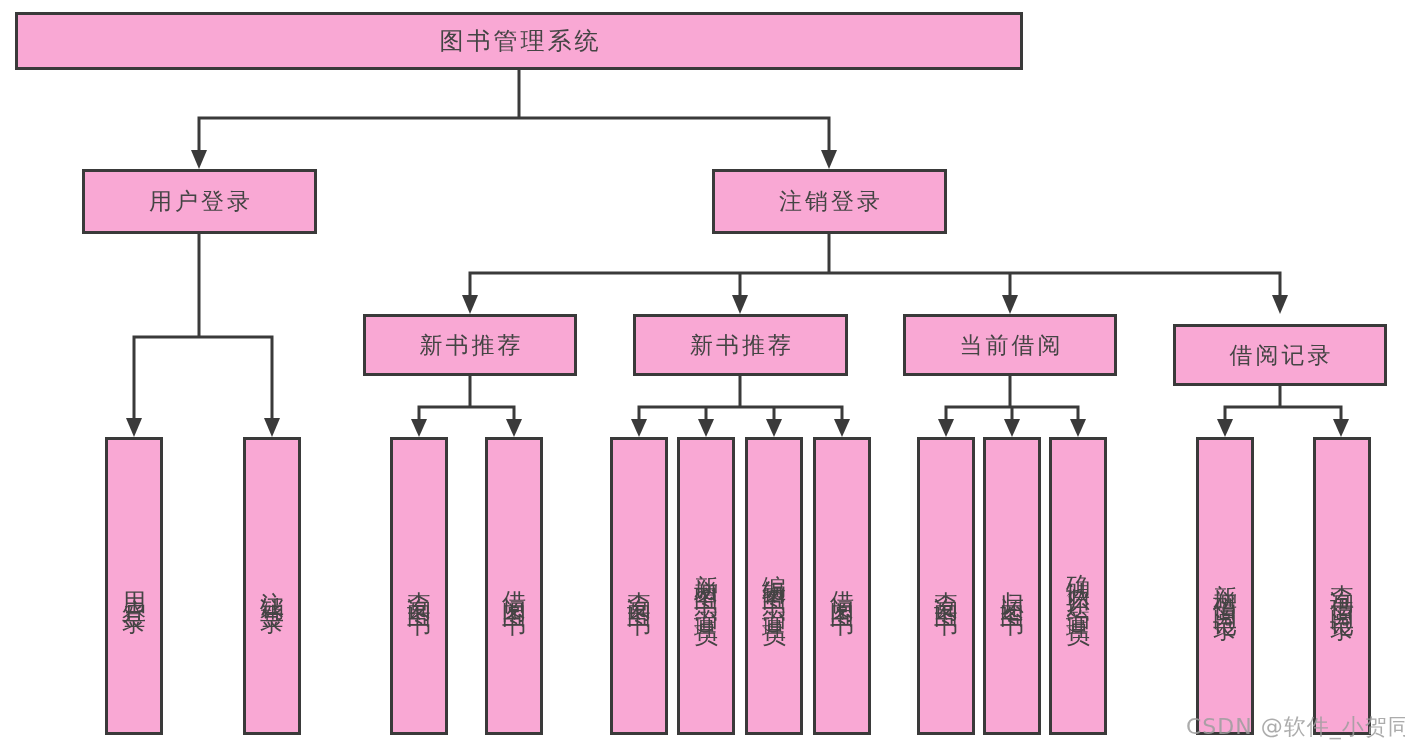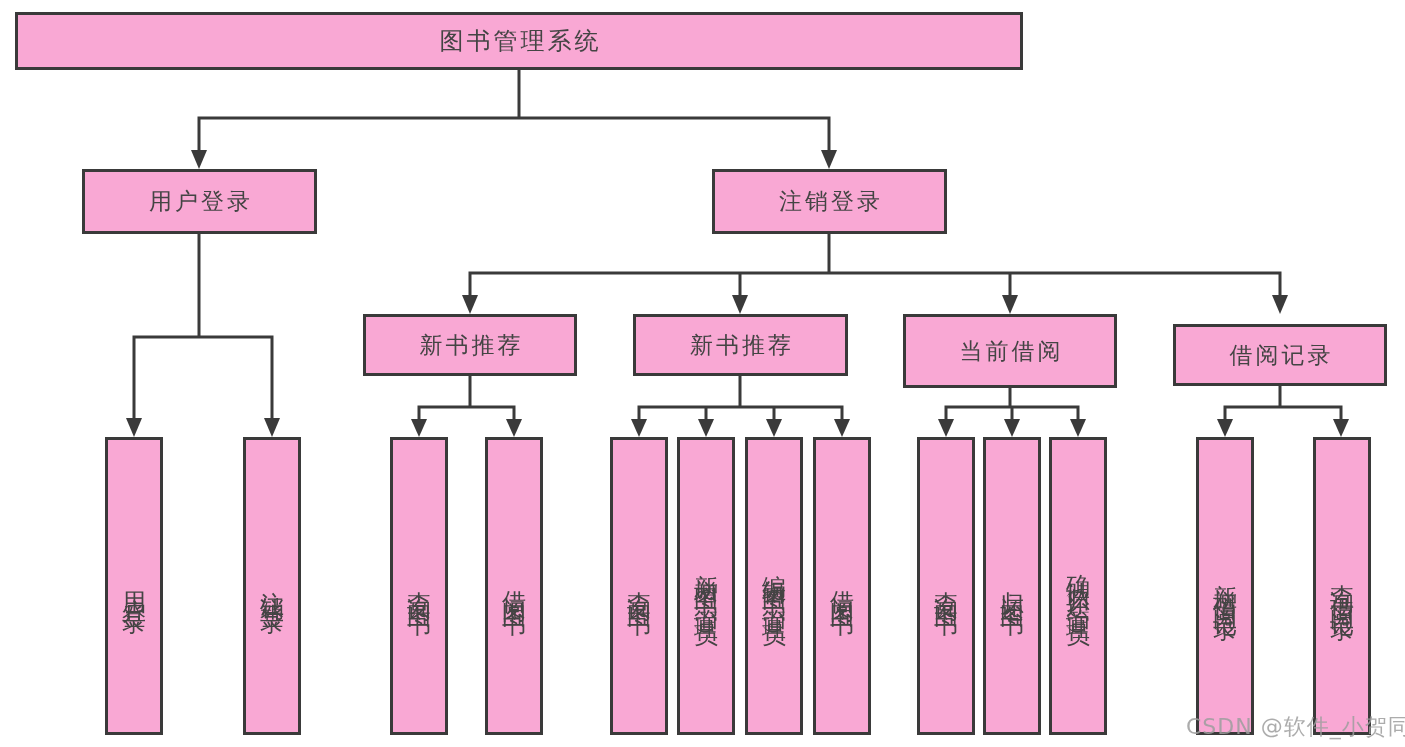--- a/index.html
+++ b/index.html
@@ -118,21 +118,21 @@
     </g>
   </svg>
 
   <div class="node node-h node-root" style="left:15px; top:12px; width:1008px; height:58px;">图书管理系统</div>
 
   <div class="node node-h" style="left:82px; top:169px; width:235px; height:65px;">用户登录</div>
   <div class="node node-h" style="left:712px; top:169px; width:235px; height:65px;">注销登录</div>
 
   <div class="node node-h" style="left:363px; top:314px; width:214px; height:62px;">新书推荐</div>
   <div class="node node-h" style="left:633px; top:314px; width:215px; height:62px;">新书推荐</div>
-  <div class="node node-h" style="left:903px; top:314px; width:214px; height:74px;">当前借阅</div>
+  <div class="node node-h" style="left:903px; top:314px; width:214px; height:62px;">当前借阅</div>
   <div class="node node-h" style="left:1173px; top:314px; width:214px; height:62px;margin-top:10px;">借阅记录</div>
 
   <div class="node node-v" style="left:105px; top:437px; width:58px; height:298px;">
     <span class="vtext">用户登录</span>
   </div>
   <div class="node node-v" style="left:243px; top:437px; width:58px; height:298px;">
     <span class="vtext">注销登录</span>
   </div>
 
   <div class="node node-v" style="left:390px; top:437px; width:58px; height:298px;">

